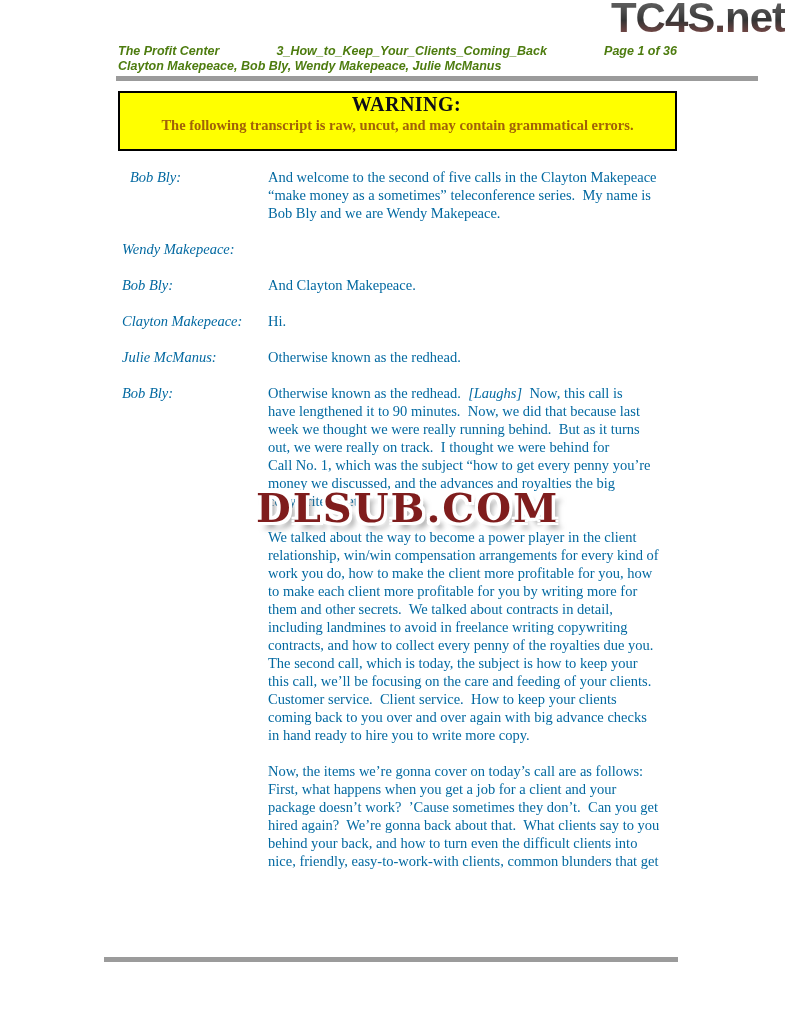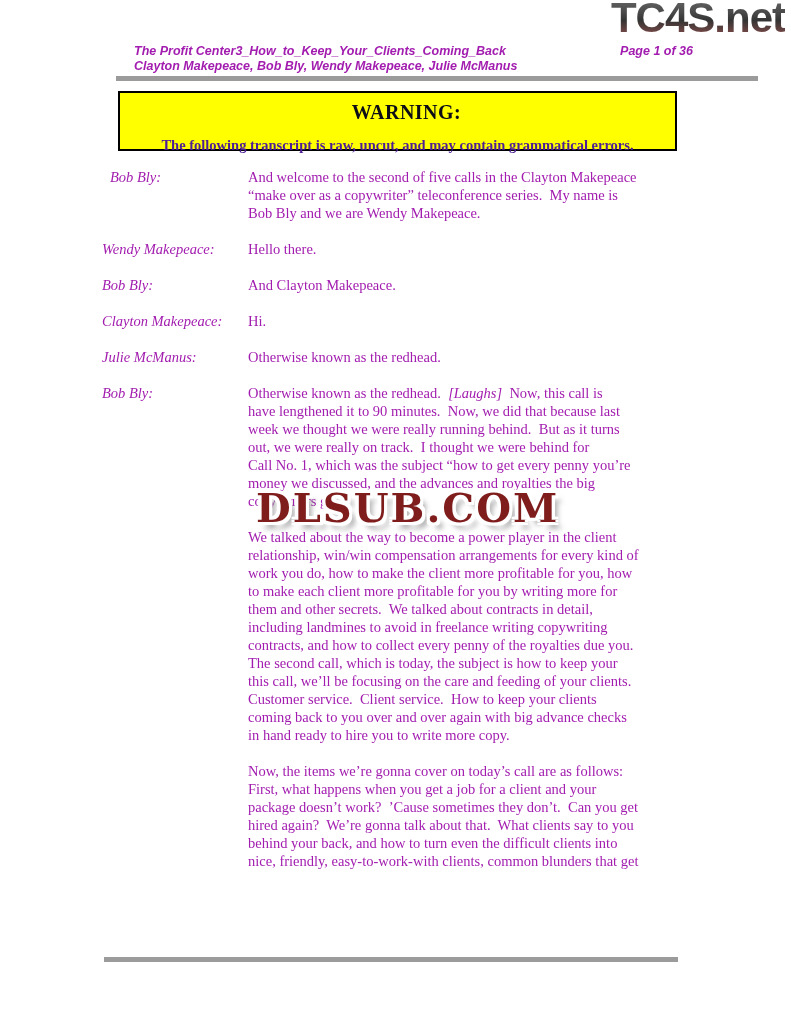--- a/index.html
+++ b/index.html
@@ -19,56 +19,55 @@
     font-weight:bold;font-size:42px;letter-spacing:-1px;
     background:linear-gradient(180deg,#6f6f6f 0%,#4a4a4a 38%,#343434 55%,#7c4a48 85%,#8d5a52 100%);
     -webkit-background-clip:text;background-clip:text;
     -webkit-text-fill-color:transparent;color:transparent;
   }
 
   
   .header{
     position:absolute;top:44px;left:118px;width:559px;
     font-family:"Liberation Sans", sans-serif;
-    font-weight:bold;font-style:italic;font-size:12.5px;color:#a21caf;
+    font-weight:bold;font-style:italic;font-size:12.5px;color:#4d7c0f;
     line-height:15px;
-    margin-left:16px;
   }
   .header-row1{display:flex;align-items:baseline;}
   .header-left{flex:0 0 auto;}
-  .header-center{flex:1 1 auto;text-align:left;font-style:italic;}
+  .header-center{flex:1 1 auto;text-align:center;font-style:italic;}
   .header-right{flex:0 0 auto;}
   .header-row2{text-align:left;}
   .header-rule{
     position:absolute;top:76px;left:116px;width:642px;height:5px;
     background:#9b9b9b;
   }
 
   
   .warning{
     position:absolute;top:91px;left:118px;width:559px;height:60px;
     box-sizing:border-box;
     background:#ffff00;border:2px solid #000000;
     text-align:center;
   }
   .warning-title{
-    margin-top:8px;
+    margin-top:0;
     font-family:"Liberation Serif", serif;
     font-weight:bold;font-size:20px;letter-spacing:0.5px;color:#0d0d18;padding-left:18px;
   }
   .warning-sub{
-    margin-top:13px;
+    margin-top:1px;
     font-family:"Liberation Serif", serif;
-    font-weight:bold;font-size:14.5px;color:#4c1d95;
+    font-weight:bold;font-size:14.5px;color:#a16207;
   }
 
   
   .transcript{
-    position:absolute;top:168px;left:102px;width:570px;
-    font-size:14.5px;line-height:18px;color:#a21caf;
+    position:absolute;top:168px;left:122px;width:570px;
+    font-size:14.5px;line-height:18px;color:#0369a1;
   }
   .entry{display:flex;margin-bottom:18px;}
   .speaker{
     flex:0 0 146px;
     font-style:italic;
     white-space:pre;
   }
   .speaker.indent{padding-left:8px;box-sizing:border-box;}
   .speech{flex:1 1 auto;width:420px;}
   .para{margin-bottom:18px;}
@@ -135,33 +134,28 @@
     <div class="warning-title">WARNING:</div>
     <div class="warning-sub">The following transcript is raw, uncut, and may contain grammatical errors.</div>
   </div>
 
   <div class="transcript">
     <div class="entry">
       <div class="speaker indent">Bob Bly:</div>
       <div class="speech">
           <div class="para">
             <div class="line">And welcome to the second of five calls in the Clayton Makepeace</div>
-            <div class="line">“make over as a copywriter” teleconference series.  My name is</div>
+            <div class="line">“make money as a sometimes” teleconference series.  My name is</div>
             <div class="line">Bob Bly and we are Wendy Makepeace.</div>
           </div>
         </div>
     </div>
 
     <div class="entry">
       <div class="speaker">Wendy Makepeace:</div>
-      <div class="speech">
-          <div class="para">
-            <div class="line">Hello there.</div>
-          </div>
-        </div>
     </div>
 
     <div class="entry">
       <div class="speaker">Bob Bly:</div>
       <div class="speech">
           <div class="para">
             <div class="line">And Clayton Makepeace.</div>
           </div>
         </div>
     </div>
@@ -207,21 +201,21 @@
             <div class="line">The second call, which is today, the subject is how to keep your</div>
             <div class="line">this call, we’ll be focusing on the care and feeding of your clients.</div>
             <div class="line">Customer service.  Client service.  How to keep your clients</div>
             <div class="line">coming back to you over and over again with big advance checks</div>
             <div class="line">in hand ready to hire you to write more copy.</div>
           </div>
           <div class="para">
             <div class="line">Now, the items we’re gonna cover on today’s call are as follows:</div>
             <div class="line">First, what happens when you get a job for a client and your</div>
             <div class="line">package doesn’t work?  ’Cause sometimes they don’t.  Can you get</div>
-            <div class="line">hired again?  We’re gonna talk about that.  What clients say to you</div>
+            <div class="line">hired again?  We’re gonna back about that.  What clients say to you</div>
             <div class="line">behind your back, and how to turn even the difficult clients into</div>
             <div class="line">nice, friendly, easy-to-work-with clients, common blunders that get</div>
           </div>
         </div>
     </div>
   </div>
 
   <div class="dlsub">DLSUB.COM</div>
 
   <div class="footer-rule"></div>

